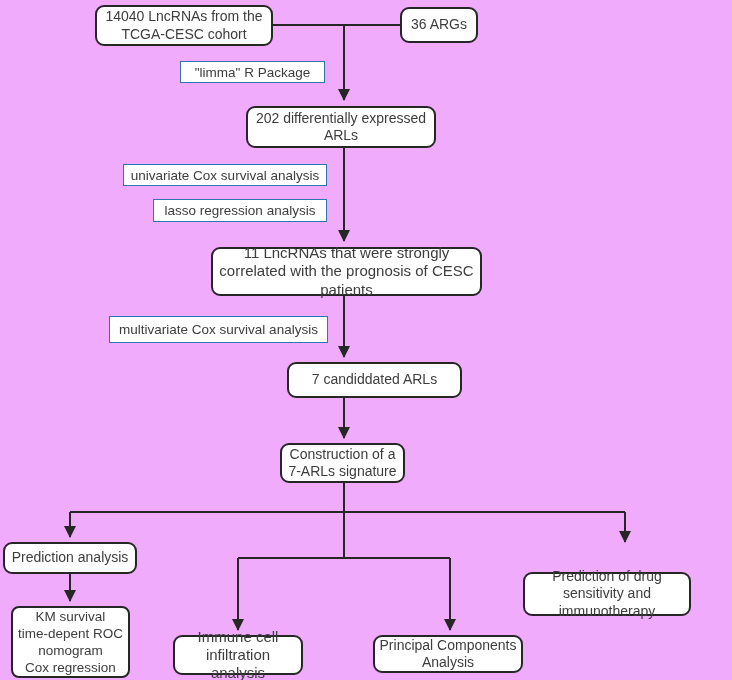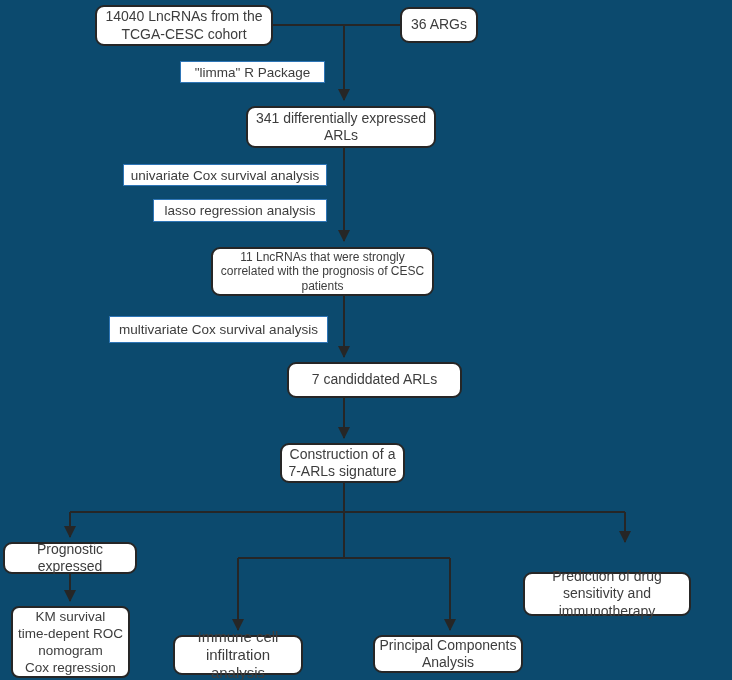--- a/index.html
+++ b/index.html
@@ -1,19 +1,19 @@
 <!DOCTYPE html>
 <html><head>
 <meta charset="utf-8">
 <style>
   html,body{margin:0;padding:0;background:#ffffff;}
   .canvas{
     position:relative;
     width:732px;height:680px;
-    background:#0c4a6e;
+    background:#f0abfc;
     font-family:"Liberation Sans", sans-serif;
     color:#3d3d3d;
     overflow:hidden;
   }
   .connectors{position:absolute;left:0;top:0;width:732px;height:680px;}
   .node{
     position:absolute;
     display:flex;align-items:center;justify-content:center;
     text-align:center;
     background:#ffffff;
@@ -37,21 +37,21 @@
     color:#3d3d3d;
     padding:1px 4px;
   }
   
   .n-lncrnas   {left:95px;  top:5px;   width:178px; height:41px;}
   .n-args      {left:400px; top:7px;   width:78px;  height:36px;}
   .t-limma     {left:180px; top:61px;  width:145px; height:22px;}
   .n-arls      {left:246px; top:106px; width:190px; height:42px;}
   .t-unicox    {left:123px; top:164px; width:204px; height:22px;}
   .t-lasso     {left:153px; top:199px; width:174px; height:23px;}
-  .n-lnc11     {left:211px; top:247px; width:223px; height:49px; font-size:12px;}
+  .n-lnc11     {left:211px; top:247px; width:271px; height:49px; font-size:15px;}
   .t-multicox  {left:109px; top:316px; width:219px; height:27px;}
   .n-arls7     {left:255px; top:362px; width:175px; height:36px;margin-left:32px;}
   .n-signature {left:280px; top:443px; width:125px; height:40px;}
   .n-prognostic{left:3px;   top:542px; width:134px; height:32px;}
   .n-km        {left:11px;  top:606px; width:119px; height:72px; font-size:13.5px; line-height:1.26;}
   .n-immune    {left:173px; top:635px; width:130px; height:40px; font-size:15px;}
   .n-pca       {left:373px; top:635px; width:150px; height:38px;}
   .n-drug      {left:523px; top:547px; width:168px; height:44px;margin-top:25px;}
   .n-km span{display:block;}
 </style>
@@ -82,35 +82,35 @@
       <path d="M450,558 L450,630" marker-end="url(#arrow)"></path>
     </g>
   </svg>
 
   <div class="node n-lncrnas">14040 LncRNAs from the TCGA-CESC cohort</div>
 
   <div class="node n-args">36 ARGs</div>
 
   <div class="tag t-limma">"limma" R Package</div>
 
-  <div class="node n-arls">341 differentially expressed ARLs</div>
+  <div class="node n-arls">202 differentially expressed ARLs</div>
 
   <div class="tag t-unicox">univariate Cox survival analysis</div>
 
   <div class="tag t-lasso">lasso regression analysis</div>
 
   <div class="node n-lnc11">11 LncRNAs that were strongly correlated with the prognosis of CESC patients</div>
 
   <div class="tag t-multicox">multivariate Cox survival analysis</div>
 
   <div class="node n-arls7">7 candiddated ARLs</div>
 
   <div class="node n-signature">Construction of a 7-ARLs signature</div>
 
-  <div class="node n-prognostic">Prognostic expressed</div>
+  <div class="node n-prognostic">Prediction analysis</div>
 
   <div class="node square n-km">
     <div>
       <span>KM survival</span>
       <span>time-depent ROC</span>
       <span>nomogram</span>
       <span>Cox regression</span>
     </div>
   </div>
 

